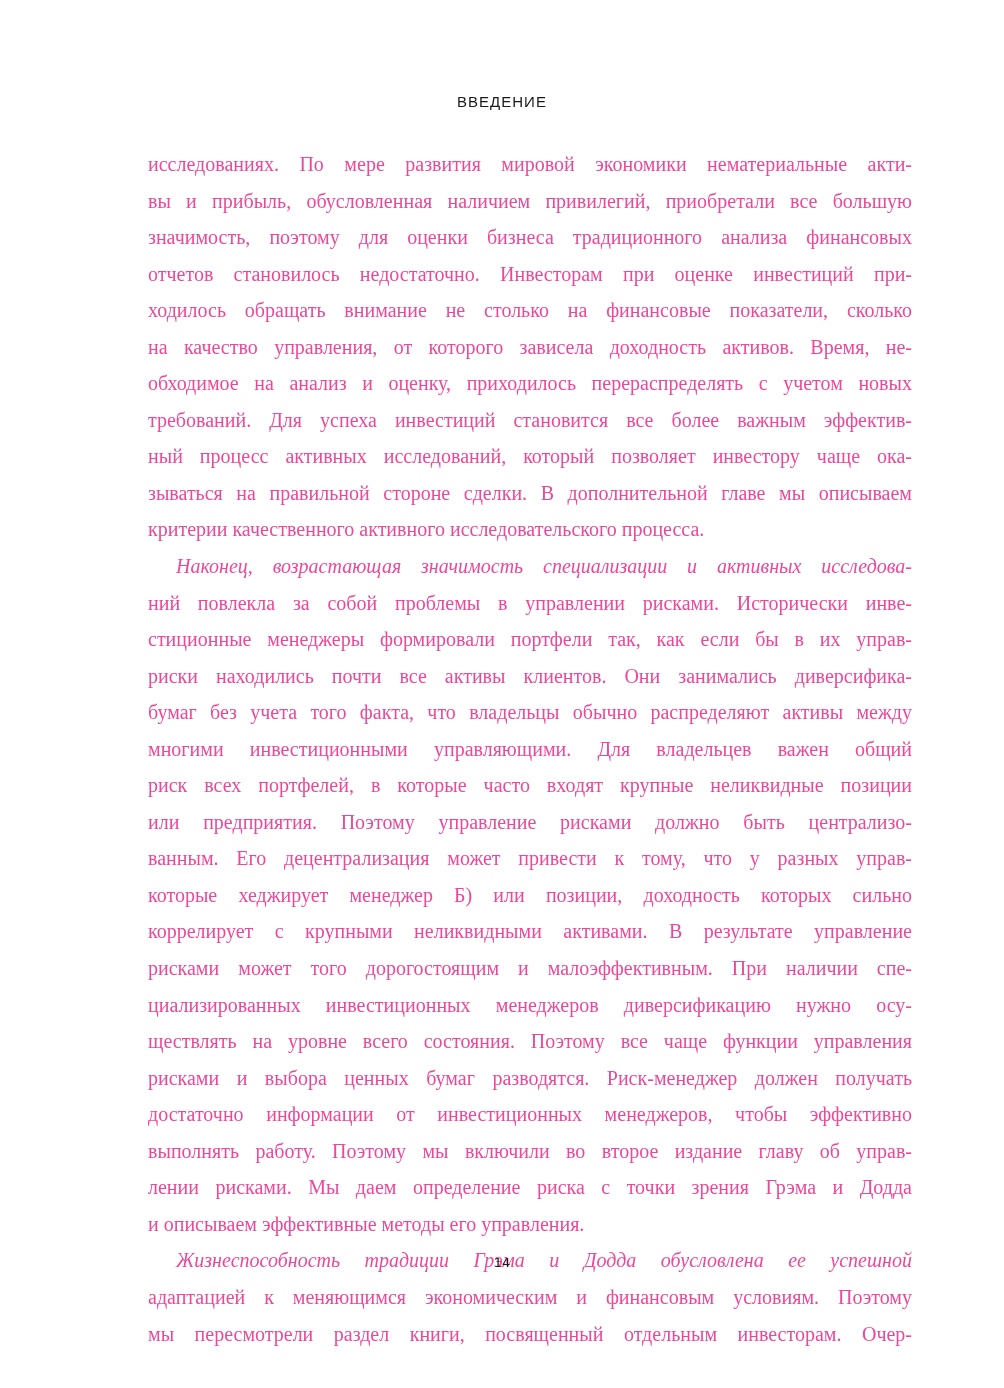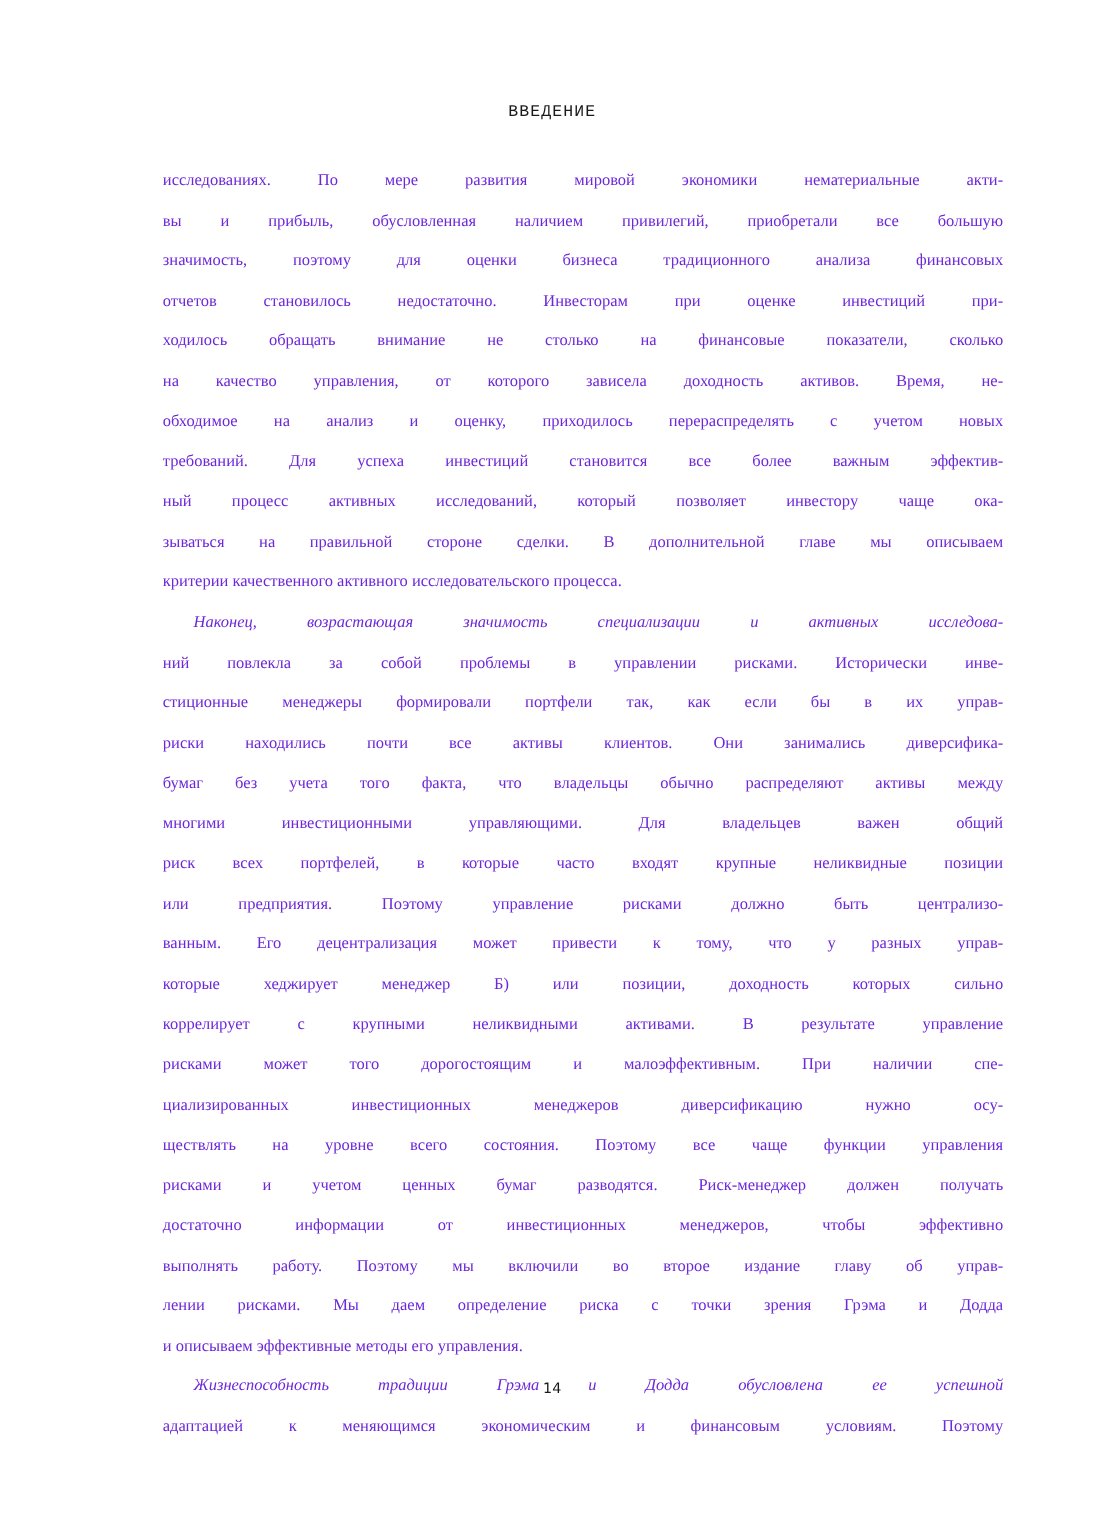--- a/index.html
+++ b/index.html
@@ -1,24 +1,24 @@
 <!DOCTYPE html>
 <html><head>
 <meta charset="utf-8">
 <style>
   html, body { margin: 0; padding: 0; background: #ffffff; }
   body { width: 1004px; height: 1388px; position: relative; overflow: hidden; }
   .page { position: absolute; left: 0; top: 0; width: 1004px; height: 1388px; background: #ffffff; color: #111111; }
   .running-head {
     position: absolute; top: 93px; left: 0; width: 1004px; text-align: center;
-    font-family: Liberation Mono, monospace; font-size: 15px; letter-spacing: 1px; color: #1a1a1a;
+    font-family: Liberation Sans, sans-serif; font-size: 15px; letter-spacing: 1px; color: #1a1a1a;
   }
   .body-text {
     position: absolute; top: 146px; left: 148px; width: 764px;
-    font-family: "Liberation Serif", serif; font-size: 15px; line-height: 36.55px; color: #6d28d9;
+    font-family: "Liberation Serif", serif; font-size: 20px; line-height: 36.55px; color: #ec4899;
   }
   .line { display: block; white-space: nowrap; text-align: justify; text-align-last: justify; height: 36.55px; }
   .line.last { text-align-last: left; }
   .line.indent { padding-left: 28px; font-style: italic; }
   .page-number {
     position: absolute; top: 1255px; left: 0; width: 1004px; text-align: center;
     font-family: "DejaVu Sans", sans-serif; font-size: 13px; color: #1a1a1a;
   }
 </style>
 </head>
@@ -50,28 +50,29 @@
       <span class="line">бумаг без учета того факта, что владельцы обычно распределяют активы между</span>
       <span class="line">многими инвестиционными управляющими. Для владельцев важен общий</span>
       <span class="line">риск всех портфелей, в которые часто входят крупные неликвидные позиции</span>
       <span class="line">или предприятия. Поэтому управление рисками должно быть централизо-</span>
       <span class="line">ванным. Его децентрализация может привести к тому, что у разных управ-</span>
       <span class="line">которые хеджирует менеджер Б) или позиции, доходность которых сильно</span>
       <span class="line">коррелирует с крупными неликвидными активами. В результате управление</span>
       <span class="line">рисками может того дорогостоящим и малоэффективным. При наличии спе-</span>
       <span class="line">циализированных инвестиционных менеджеров диверсификацию нужно осу-</span>
       <span class="line">ществлять на уровне всего состояния. Поэтому все чаще функции управления</span>
-      <span class="line">рисками и учетом ценных бумаг разводятся. Риск-менеджер должен получать</span>
+      <span class="line">рисками и выбора ценных бумаг разводятся. Риск-менеджер должен получать</span>
       <span class="line">достаточно информации от инвестиционных менеджеров, чтобы эффективно</span>
       <span class="line">выполнять работу. Поэтому мы включили во второе издание главу об управ-</span>
       <span class="line">лении рисками. Мы даем определение риска с точки зрения Грэма и Додда</span>
       <span class="line last">и описываем эффективные методы его управления.</span>
     </div>
 
     <div>
       <span class="line indent">Жизнеспособность традиции Грэма и Додда обусловлена ее успешной</span>
       <span class="line">адаптацией к меняющимся экономическим и финансовым условиям. Поэтому</span>
+      <span class="line">мы пересмотрели раздел книги, посвященный отдельным инвесторам. Очер-</span>
 
     </div>
   </div>
 
   <div class="page-number">14</div>
 </div>
 
 </body></html>

